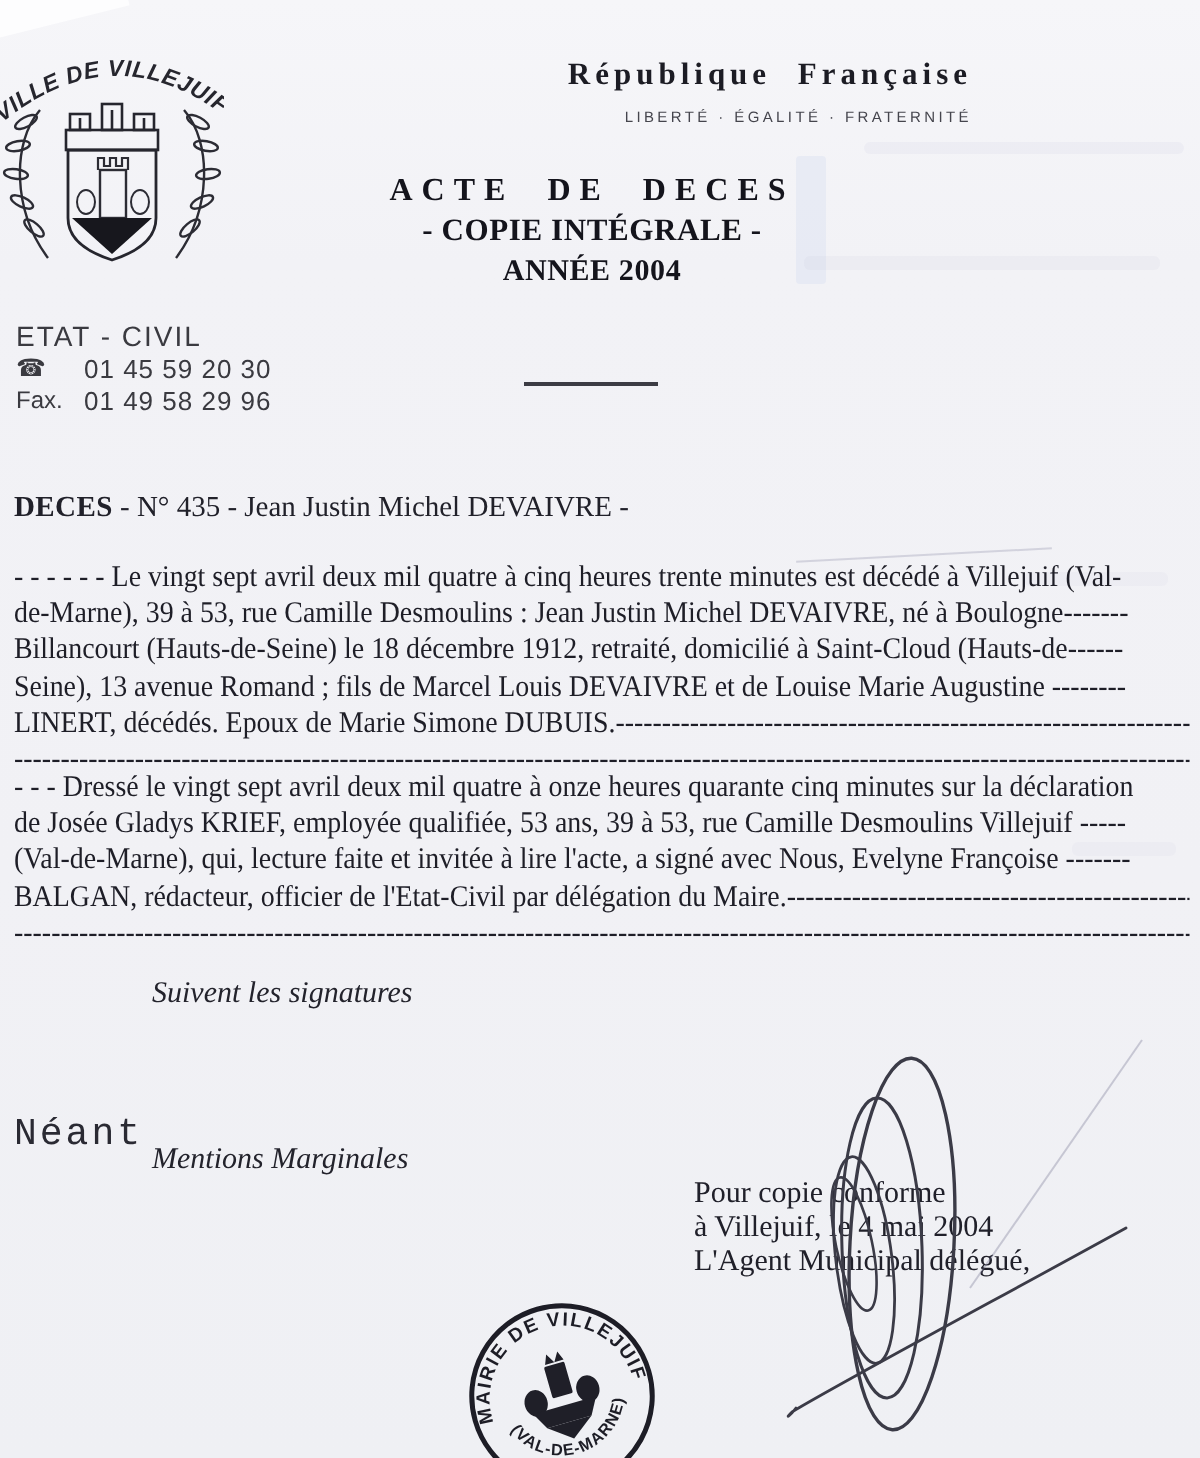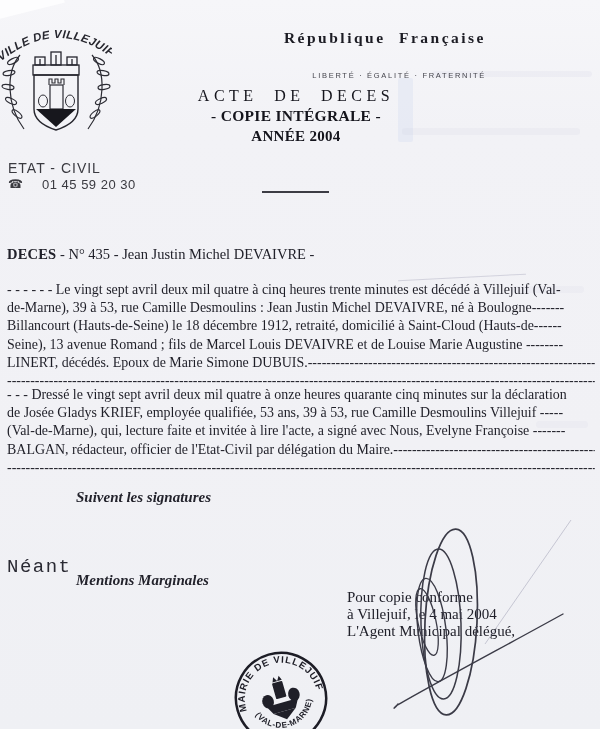--- a/index.html
+++ b/index.html
@@ -19,40 +19,40 @@
   
   .etat{left:8px;top:137px;font-family:"Liberation Sans",sans-serif;color:#3a3a40;margin-top:23px;}
   .etat .svc{font-size:14px;letter-spacing:1px;}
   .etat .row{display:flex;font-size:13px;margin-top:1px;}
   .etat .lbl{width:34px;font-size:12px;}
   .etat .num{letter-spacing:.5px;}
 
   
   .republic{left:236px;top:29px;width:250px;text-align:right;}
   .republic .title{font-size:15.5px;font-weight:bold;letter-spacing:2.5px;word-spacing:7px;color:#1c1c24;}
-  .republic .motto{margin-top:24px;font-family:"Liberation Sans",sans-serif;font-size:7.5px;letter-spacing:1.7px;color:#45454d;}
+  .republic .motto{margin-top:7px;font-family:"Liberation Sans",sans-serif;font-size:7.5px;letter-spacing:1.7px;color:#45454d;}
 
   
   .acthead{left:165px;top:87px;width:262px;text-align:center;color:#14141c;}
-  .acthead .t1{font-size:16px;font-weight:normal;letter-spacing:4.5px;word-spacing:8px;}
+  .acthead .t1{font-size:16px;font-weight:bold;letter-spacing:4.5px;word-spacing:8px;}
   .acthead .t2{font-size:15.5px;font-weight:bold;margin-top:2px;letter-spacing:.3px;}
   .acthead .t3{font-size:15px;font-weight:bold;margin-top:3px;letter-spacing:.3px;}
 
   .divider{left:262px;top:191px;width:67px;border-top:2px solid #3c3c44;}
 
   .record{left:7px;top:246px;font-size:14.5px;white-space:nowrap;}
   .record b{letter-spacing:.2px;}
 
   .para{left:7px;width:632px;transform:scaleX(.93);transform-origin:left top;
         font-size:15px;line-height:18.2px;color:#1e1e27;}
   .para .ln{height:18.2px;white-space:nowrap;overflow:hidden;}
   .p1{top:280px;}
   .p2{top:385px;}
 
-  .ital{font-style:italic;font-size:15px;color:#23232c;font-weight:bold;}
+  .ital{font-style:italic;font-size:15px;color:#23232c;}
   .suivent{left:76px;top:489px;}
   .mentions{left:76px;top:524px;margin-top:48px;}
   .neant{left:7px;top:556px;font-family:"Liberation Mono",monospace;font-size:19px;letter-spacing:1.5px;color:#2a2a33;}
 
   .cert{left:347px;top:589px;font-size:15px;line-height:17.2px;color:#20202a;}
 
   .sig-svg{left:385px;top:512px;}
   .stamp-wrap{left:233px;top:650px;width:96px;height:96px;transform:rotate(-16deg);}
 
   
@@ -116,20 +116,24 @@
       <ellipse cx="70" cy="88" rx="4.5" ry="6" stroke="#2c2c34" fill="none" stroke-width="1"></ellipse>
       <path d="M36,96 L76,96 L56,114 Z" fill="#17171d"></path>
     </g>
   </svg>
 
   <div class="abs etat">
     <div class="svc">ETAT - CIVIL</div>
     <div class="row">
       <span class="lbl">☎</span>
       <span class="num">01 45 59 20 30</span>
+    </div>
+    <div class="row">
+      <span class="lbl">Fax.</span>
+      <span class="num">01 49 58 29 96</span>
     </div>
   </div>
 
   <div class="abs republic">
     <div class="title">République Française</div>
     <div class="motto">LIBERTÉ · ÉGALITÉ · FRATERNITÉ</div>
   </div>
 
   <div class="abs acthead">
     <div class="t1">ACTE DE DECES</div>

